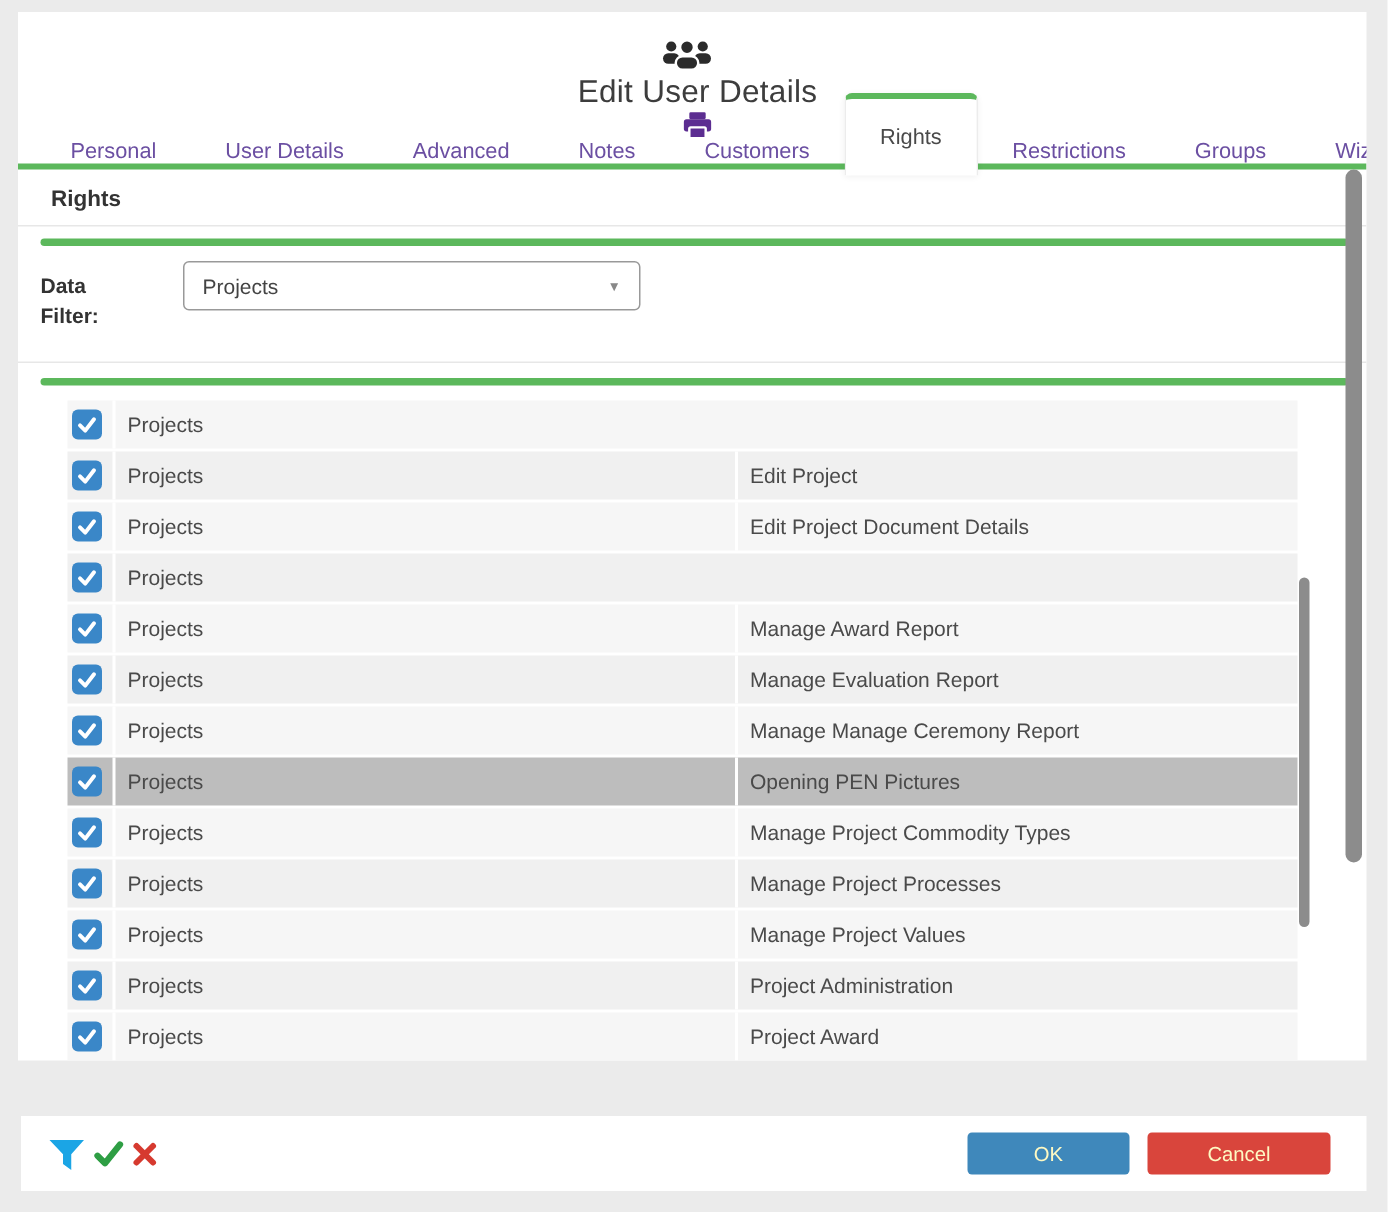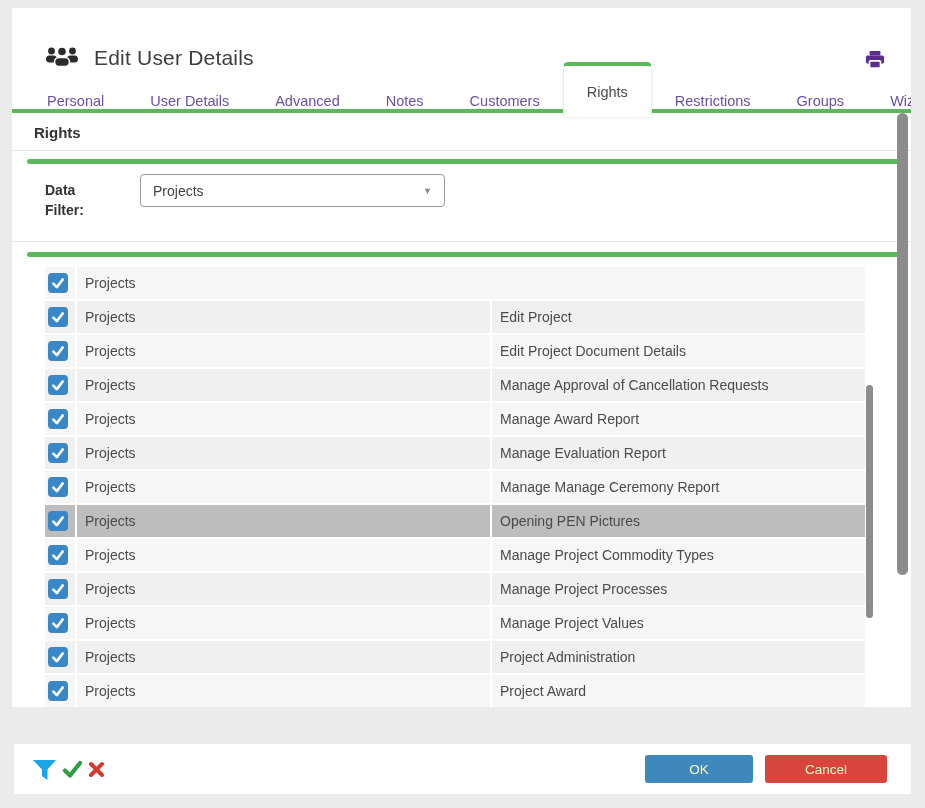--- a/index.html
+++ b/index.html
@@ -11,22 +11,22 @@
     color: #4a4a4a;
     overflow: hidden;
   }
   .dialog {
     position: absolute; left: 12px; top: 8px;
     width: 899px; height: 699px;
     background: #fff; overflow: hidden;
   }
   
   .hdr {
-    display: flex; align-items: flex-end;
-    padding: 16px 25px 0 32px; height: 62px;
+    display: flex; align-items: center;
+    padding: 16px 25px 0 32px; height: 62px; flex-direction: column;
   }
   .hdr .users-ico { margin-right: 14px; flex: 0 0 auto; }
   .hdr-title { font-size: 21px; color: #3d3d3d; letter-spacing: .2px; }
   .hdr-spacer { flex: 1; }
   
   .tabbar {
     display: flex; align-items: flex-end;
     height: 43px; border-bottom: 4px solid #5cb85c;
     padding-left: 12px; position: relative;
   }
@@ -50,21 +50,21 @@
     font-size: 15px; font-weight: bold; color: #333;
     border-bottom: 1px solid #e7e7e7;
   }
   .green-bar {
     height: 5px; background: #5cb85c; border-radius: 3px;
     margin: 8px 12px 0 15px;
   }
   
   .filter-row {
     display: flex; align-items: flex-start;
-    padding: 10px 0 0 33px; height: 78px;
+    padding: 10px 0 0 15px; height: 78px;
     border-bottom: 1px solid #e7e7e7;
   }
   .filter-label {
     width: 58px; font-size: 14px; font-weight: bold;
     color: #333; line-height: 20px; padding-top: 6px;
   }
   .dropdown {
     margin-left: 37px; width: 305px; height: 33px;
     border: 1px solid #999; border-radius: 4px; background: #fff;
     display: flex; align-items: center; justify-content: space-between;
@@ -202,21 +202,20 @@
       </div>
       <div class="rrow">
         <div class="cell">
           <span class="cb">
             <svg viewBox="0 0 24 24" width="14" height="14">
               <polyline points="4,13 10,19 20,6" fill="none" stroke="#fff" stroke-width="4.5" stroke-linecap="round" stroke-linejoin="round"></polyline>
             </svg>
           </span>
         </div>
         <div class="cell cell-cat">Projects</div>
-        <div class="cell cell-right">Manage Approval of Cancellation Requests</div>
       </div>
       <div class="rrow">
         <div class="cell">
           <span class="cb">
             <svg viewBox="0 0 24 24" width="14" height="14">
               <polyline points="4,13 10,19 20,6" fill="none" stroke="#fff" stroke-width="4.5" stroke-linecap="round" stroke-linejoin="round"></polyline>
             </svg>
           </span>
         </div>
         <div class="cell cell-cat">Projects</div>

